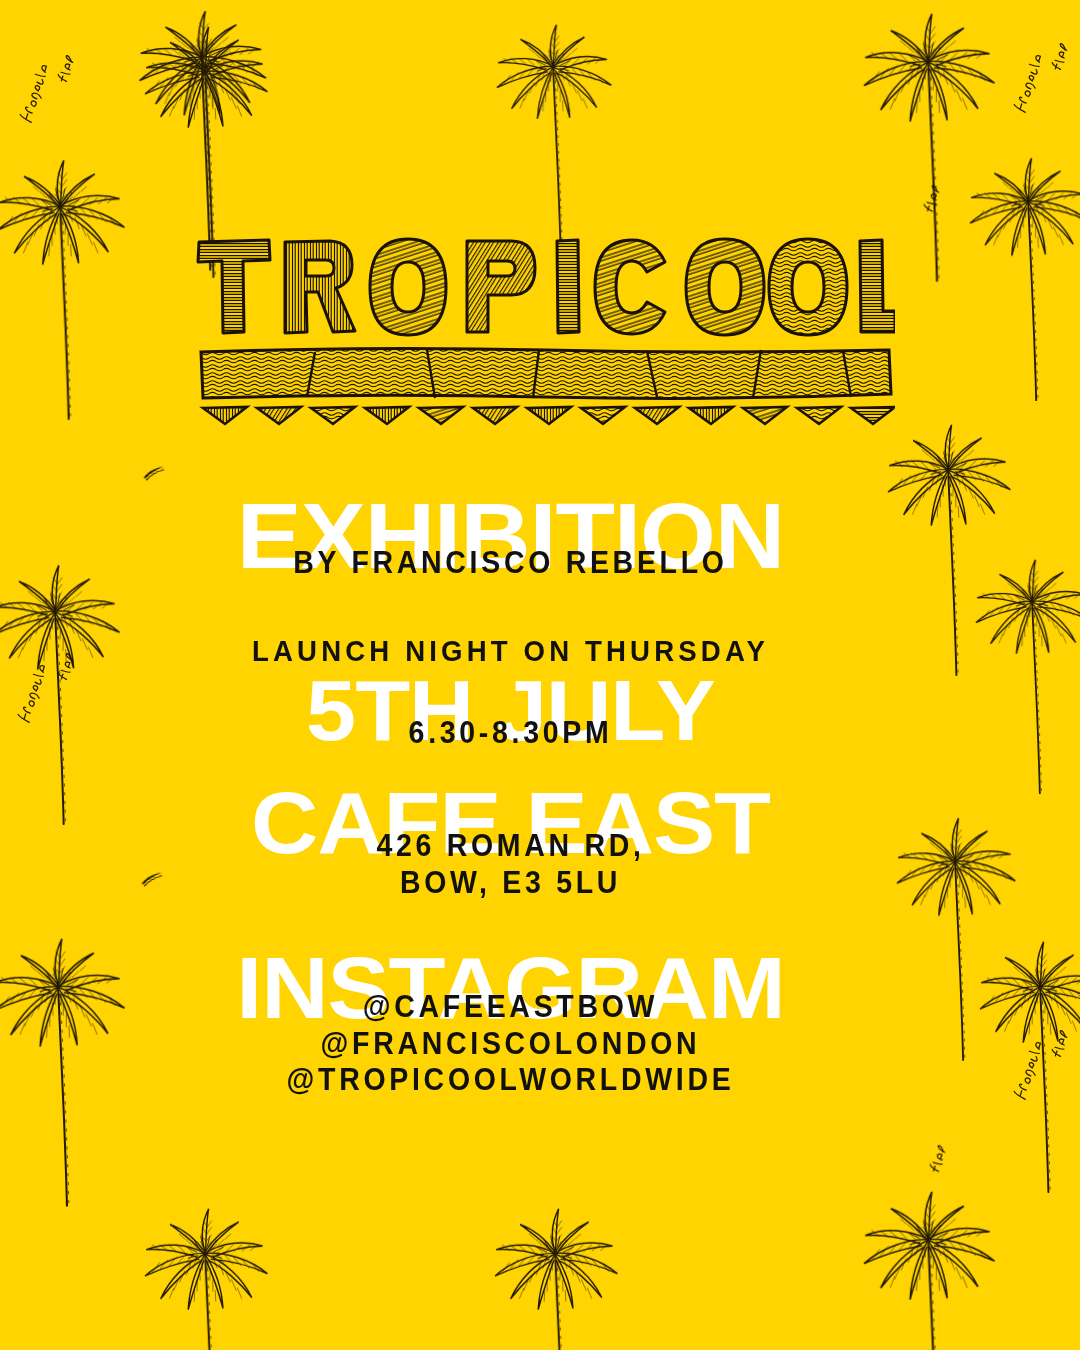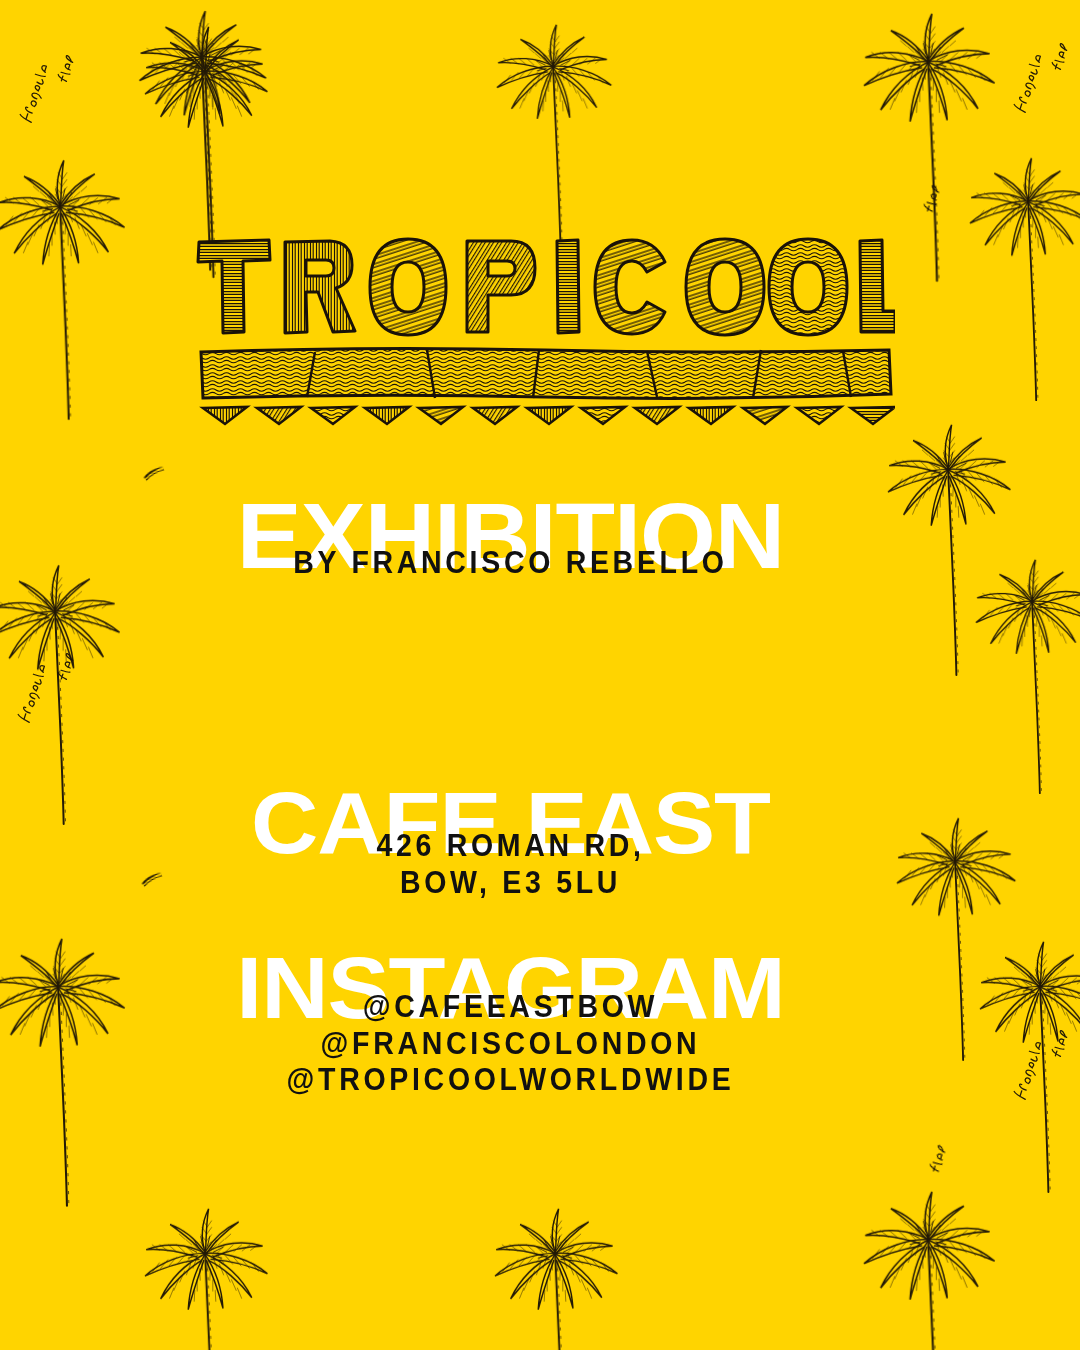--- a/index.html
+++ b/index.html
@@ -317,20 +317,25 @@
         </g>
       </g>
     </svg>
   </div>
 
   <div class="block" id="exhibition-group">
     <div class="bigword" id="exhibition-word">EXHIBITION</div>
     <div class="subtext" id="exhibition-by">BY FRANCISCO REBELLO</div>
   </div>
 
+  <div class="block" id="date-group">
+    <div class="subtext" id="launch-line">LAUNCH NIGHT ON THURSDAY</div>
+    <div class="bigword" id="date-word">5TH JULY</div>
+    <div class="subtext" id="time-line">6.30-8.30PM</div>
+  </div>
 
   <div class="block" id="venue-group">
     <div class="bigword" id="venue-word">CAFE EAST</div>
     <div class="subtext" id="venue-address">
       <div>426 ROMAN RD,</div>
       <div>BOW, E3 5LU</div>
     </div>
   </div>
 
   <div class="block" id="social-group">

